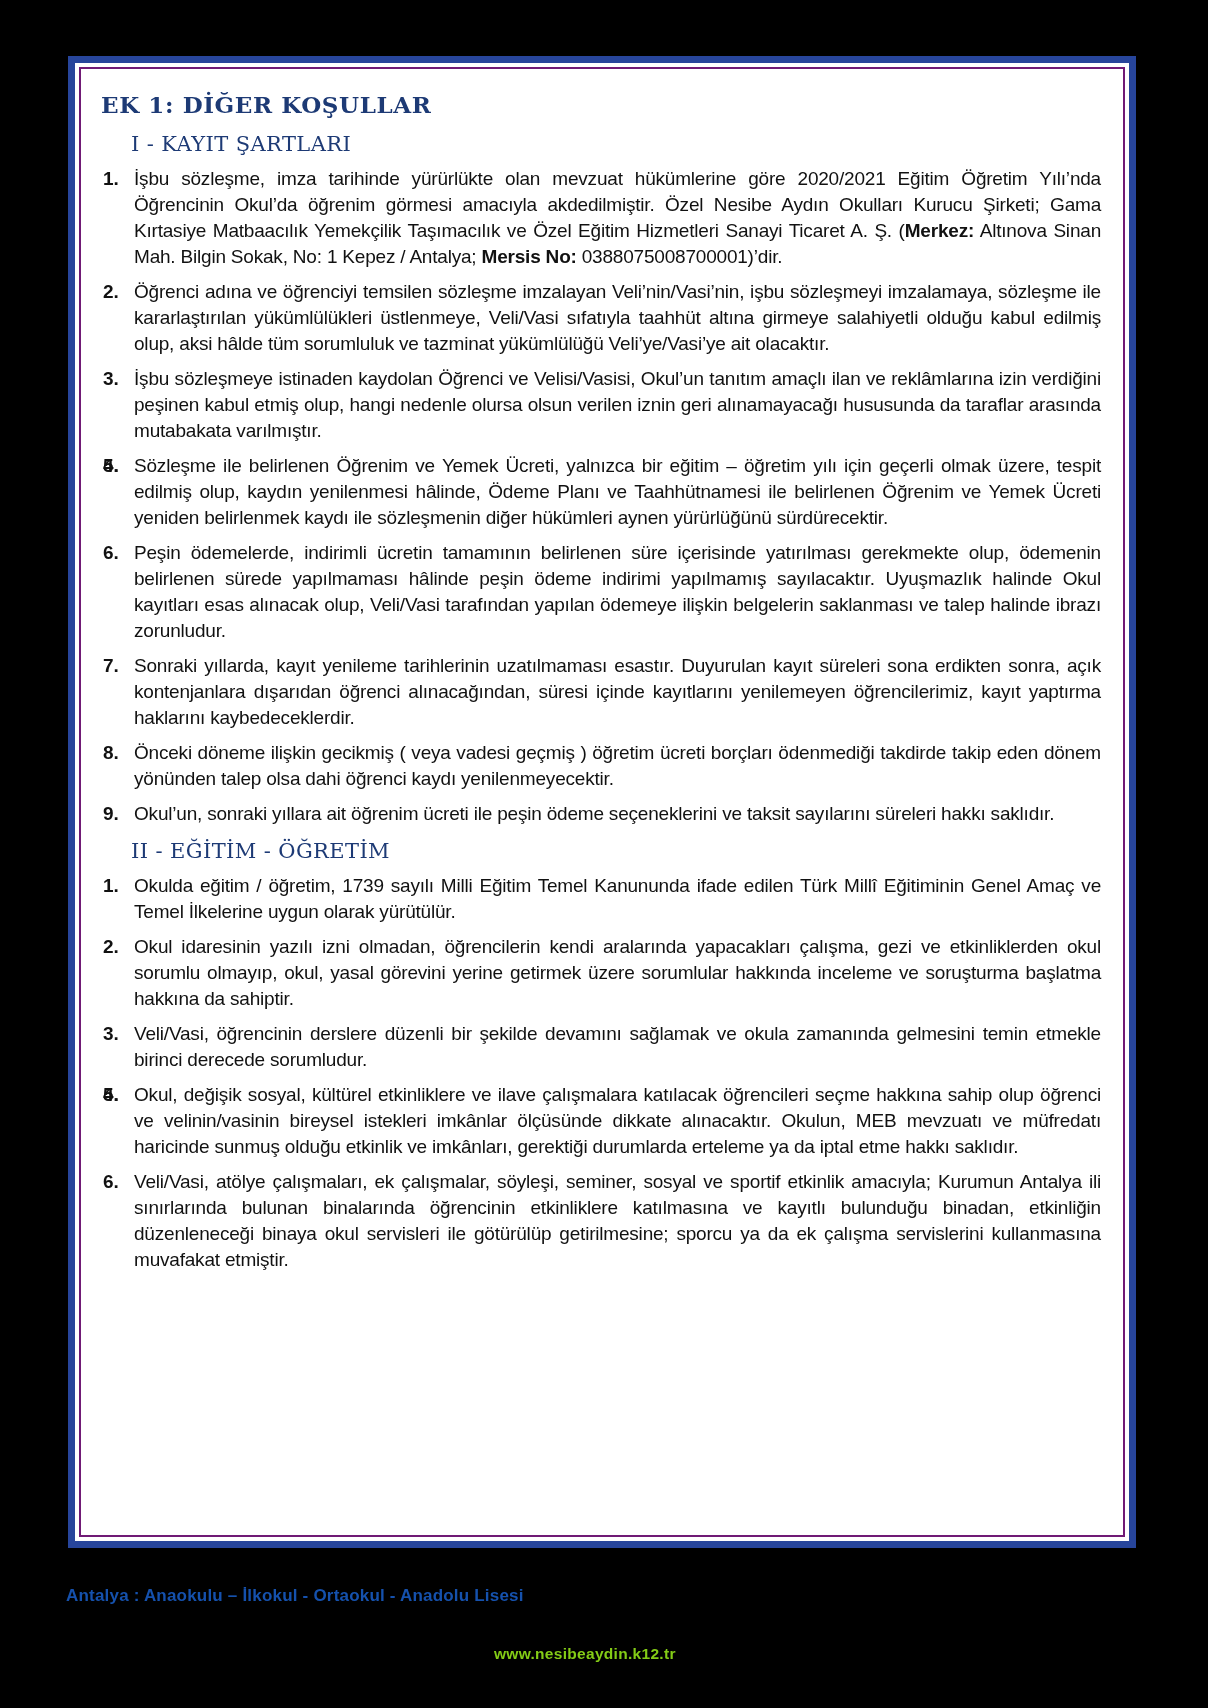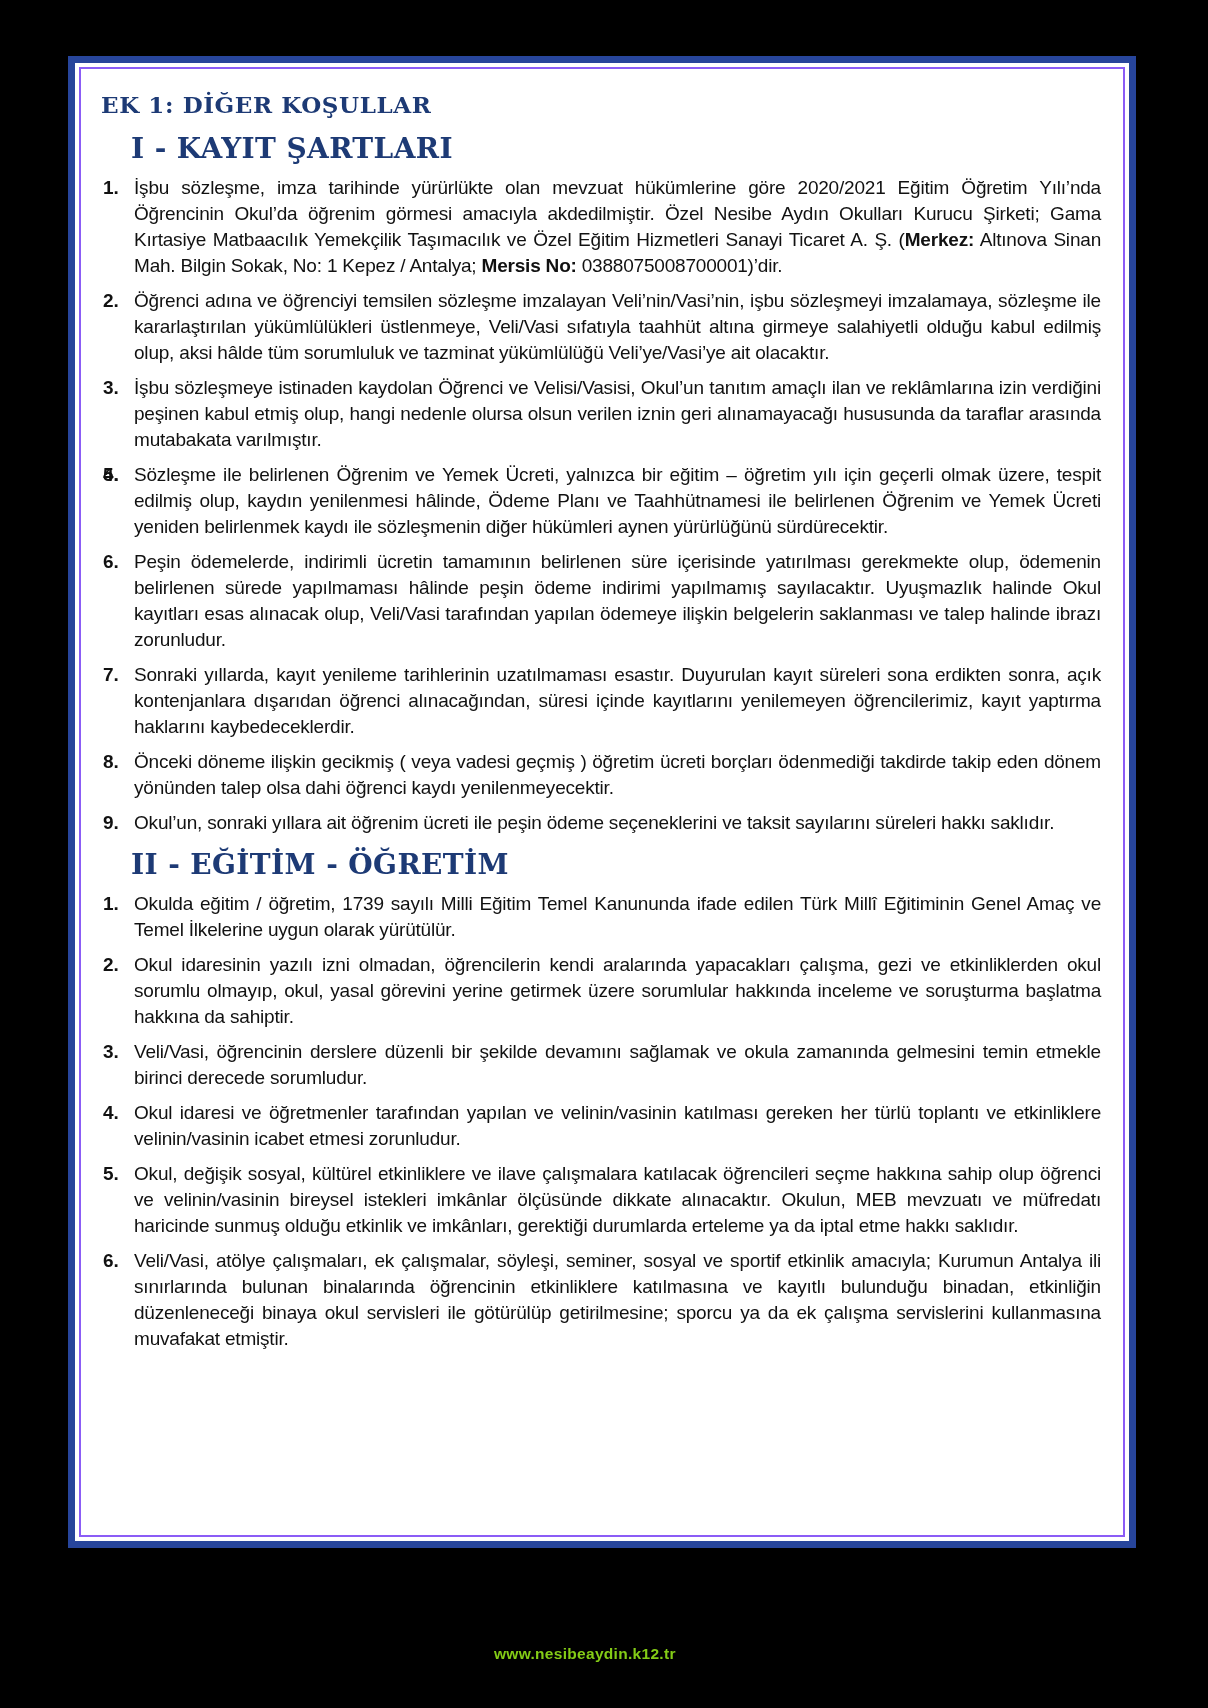--- a/index.html
+++ b/index.html
@@ -4,31 +4,31 @@
 <style>
   * { margin:0; padding:0; box-sizing:border-box; }
   html, body { width:1208px; height:1708px; background:#000000; }
   body { font-family:"Liberation Sans", sans-serif; position:relative; }
 
   .page-outer {
     position:absolute; left:68px; top:56px; width:1068px; height:1492px;
     background:#ffffff; border:7px solid #27459b; padding:4px;
   }
   .page-inner {
-    width:100%; height:100%; border:2px solid #8b5cf6;
+    width:100%; height:100%; border:2px solid #701a75;
     padding:18px 22px 0 20px; overflow:hidden; background:#ffffff;
   }
 
   .doc-title {
     font-family:"DejaVu Serif", serif; font-weight:bold; color:#1d3a75;
     font-size:23px; letter-spacing:0.6px; margin:4px 0 14px 0;
   }
   .section-heading {
-    font-family:"DejaVu Serif", serif; font-weight:bold; color:#1d3a75;
-    font-size:28px; letter-spacing:0.4px; margin:12px 0 10px 30px;
+    font-family:"DejaVu Serif", serif; font-weight:normal; color:#1d3a75;
+    font-size:21px; letter-spacing:0.4px; margin:12px 0 10px 30px;
   }
 
   .item {
     position:relative; padding-left:33px; text-align:justify;
     font-size:19px; line-height:26px; color:#111111;
     margin-bottom:9px; letter-spacing:-0.2px;
   }
   .item .num { position:absolute; left:2px; top:0; font-weight:bold; letter-spacing:0; }
   .item b { font-weight:bold; }
 
@@ -109,32 +109,32 @@
       <span class="txt">Okul idaresinin yazılı izni olmadan, öğrencilerin kendi aralarında yapacakları çalışma, gezi ve etkinliklerden okul sorumlu olmayıp, okul, yasal görevini yerine getirmek üzere sorumlular hakkında inceleme ve soruşturma başlatma hakkına da sahiptir.</span>
     </div>
 
     <div class="item">
       <span class="num">3.</span>
       <span class="txt">Veli/Vasi, öğrencinin derslere düzenli bir şekilde devamını sağlamak ve okula zamanında gelmesini temin etmekle birinci derecede sorumludur.</span>
     </div>
 
     <div class="item">
       <span class="num">4.</span>
-      <span class="txt">Okul idaresi ve öğretmenler tarafından yapılan ve velinin/vasinin katılması gereken her türlü toplantı ve etkinliklere velinin/vasinin icabet etmesi zorunludur.</span>
     </div>
 
     <div class="item">
       <span class="num">5.</span>
       <span class="txt">Okul, değişik sosyal, kültürel etkinliklere ve ilave çalışmalara katılacak öğrencileri seçme hakkına sahip olup öğrenci ve velinin/vasinin bireysel istekleri imkânlar ölçüsünde dikkate alınacaktır. Okulun, MEB mevzuatı ve müfredatı haricinde sunmuş olduğu etkinlik ve imkânları, gerektiği durumlarda erteleme ya da iptal etme hakkı saklıdır.</span>
     </div>
 
     <div class="item">
       <span class="num">6.</span>
       <span class="txt">Veli/Vasi, atölye çalışmaları, ek çalışmalar, söyleşi, seminer, sosyal ve sportif etkinlik amacıyla; Kurumun Antalya ili sınırlarında bulunan binalarında öğrencinin etkinliklere katılmasına ve kayıtlı bulunduğu binadan, etkinliğin düzenleneceği binaya okul servisleri ile götürülüp getirilmesine; sporcu ya da ek çalışma servislerini kullanmasına muvafakat etmiştir.</span>
     </div>
 
   </div>
 </div>
 
 <div class="footer-line">
+  <span>Antalya : Anaokulu – İlkokul - Ortaokul - Anadolu Lisesi</span>
 </div>
 
 <div class="website">www.nesibeaydin.k12.tr</div>
 
 </body></html>

